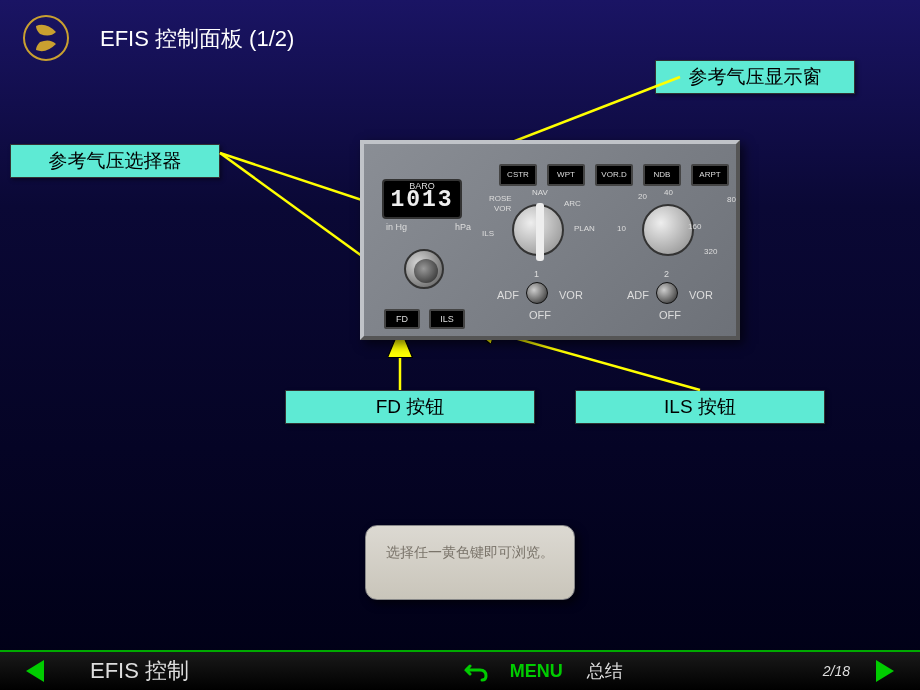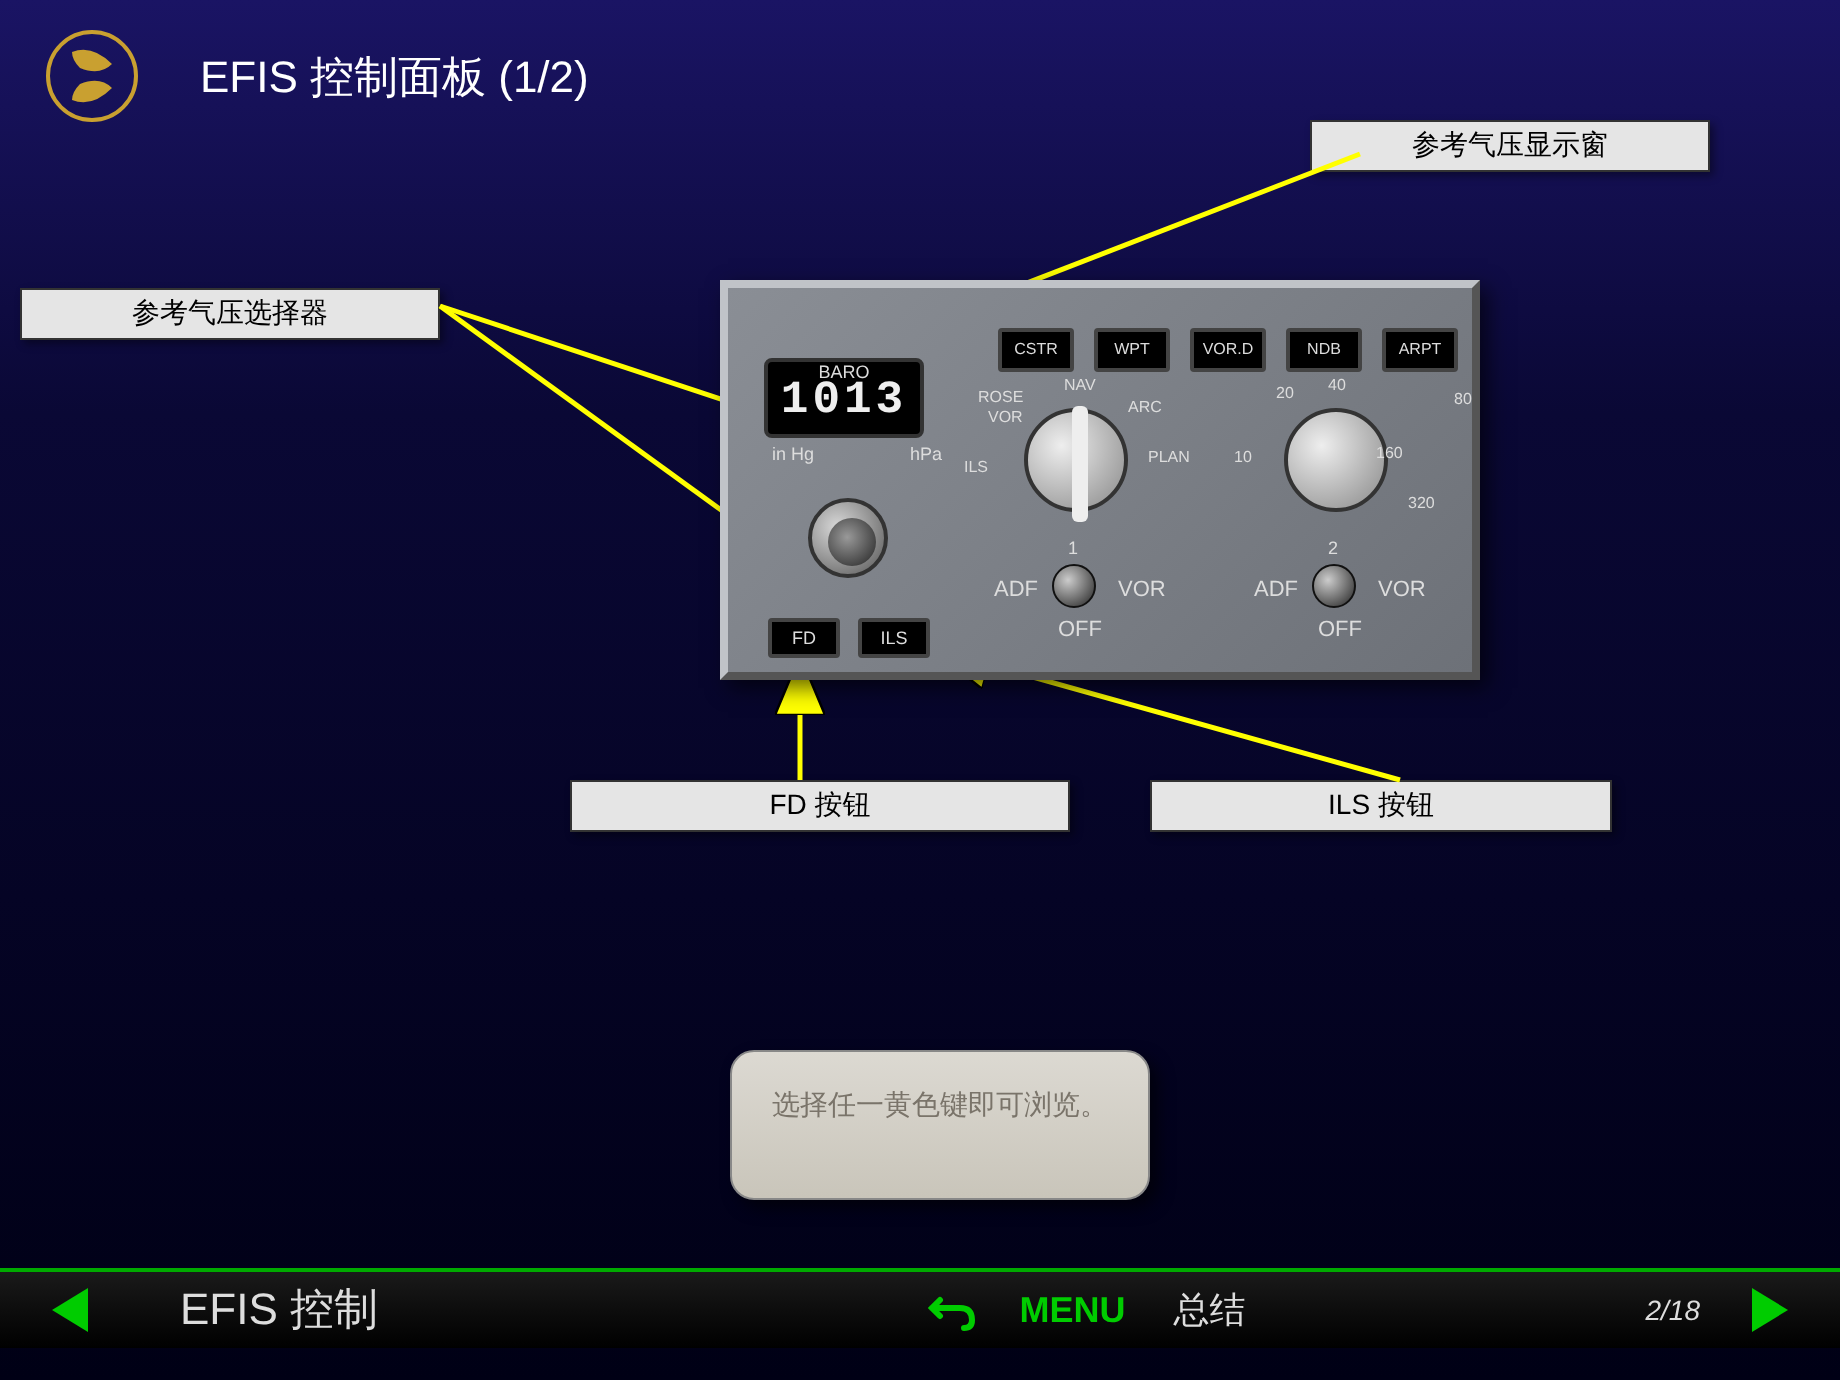--- a/index.html
+++ b/index.html
@@ -28,33 +28,33 @@
   top: 24px;
   left: 100px;
   color: #fff;
   font-size: 22px;
   font-weight: normal;
 }
 
 
 .callout {
   position: absolute;
-  background: #e5e5e5;
+  background: #5eead4;
   border: 1px solid #333;
   color: #000;
-  font-size: 14px;
+  font-size: 19px;
   text-align: center;
   padding: 3px 0;
   min-width: 190px;
   box-shadow: 2px 2px 4px rgba(0,0,0,0.4);
 }
 .cl1 { top: 144px; left: 10px; width: 210px; }
 .cl2 { top: 60px; left: 655px; width: 200px; }
 .cl3 { top: 390px; left: 285px; width: 250px; text-align: center; }
-.cl4 { top: 390px; left: 575px; width: 231px; }
+.cl4 { top: 390px; left: 575px; width: 250px; }
 
 
 .arrows {
   position: absolute;
   top: 0;
   left: 0;
   width: 920px;
   height: 690px;
   pointer-events: none;
 }
@@ -199,21 +199,21 @@
   box-shadow: 4px 4px 8px rgba(0,0,0,0.6);
   color: #7a746a;
   font-size: 14px;
   text-align: center;
   padding: 18px 20px;
 }
 
 
 .footer {
   position: absolute;
-  bottom: 16px; left: 0; width: 100%; height: 40px;
+  bottom: 0; left: 0; width: 100%; height: 40px;
   background: linear-gradient(#1a1a1a, #000);
   border-top: 2px solid #0a0;
   display: flex;
   align-items: center;
   text-align: right;
 }
 .foot-btn {
   width: 30px; height: 24px;
   display: flex; align-items: center; justify-content: center;
 }

